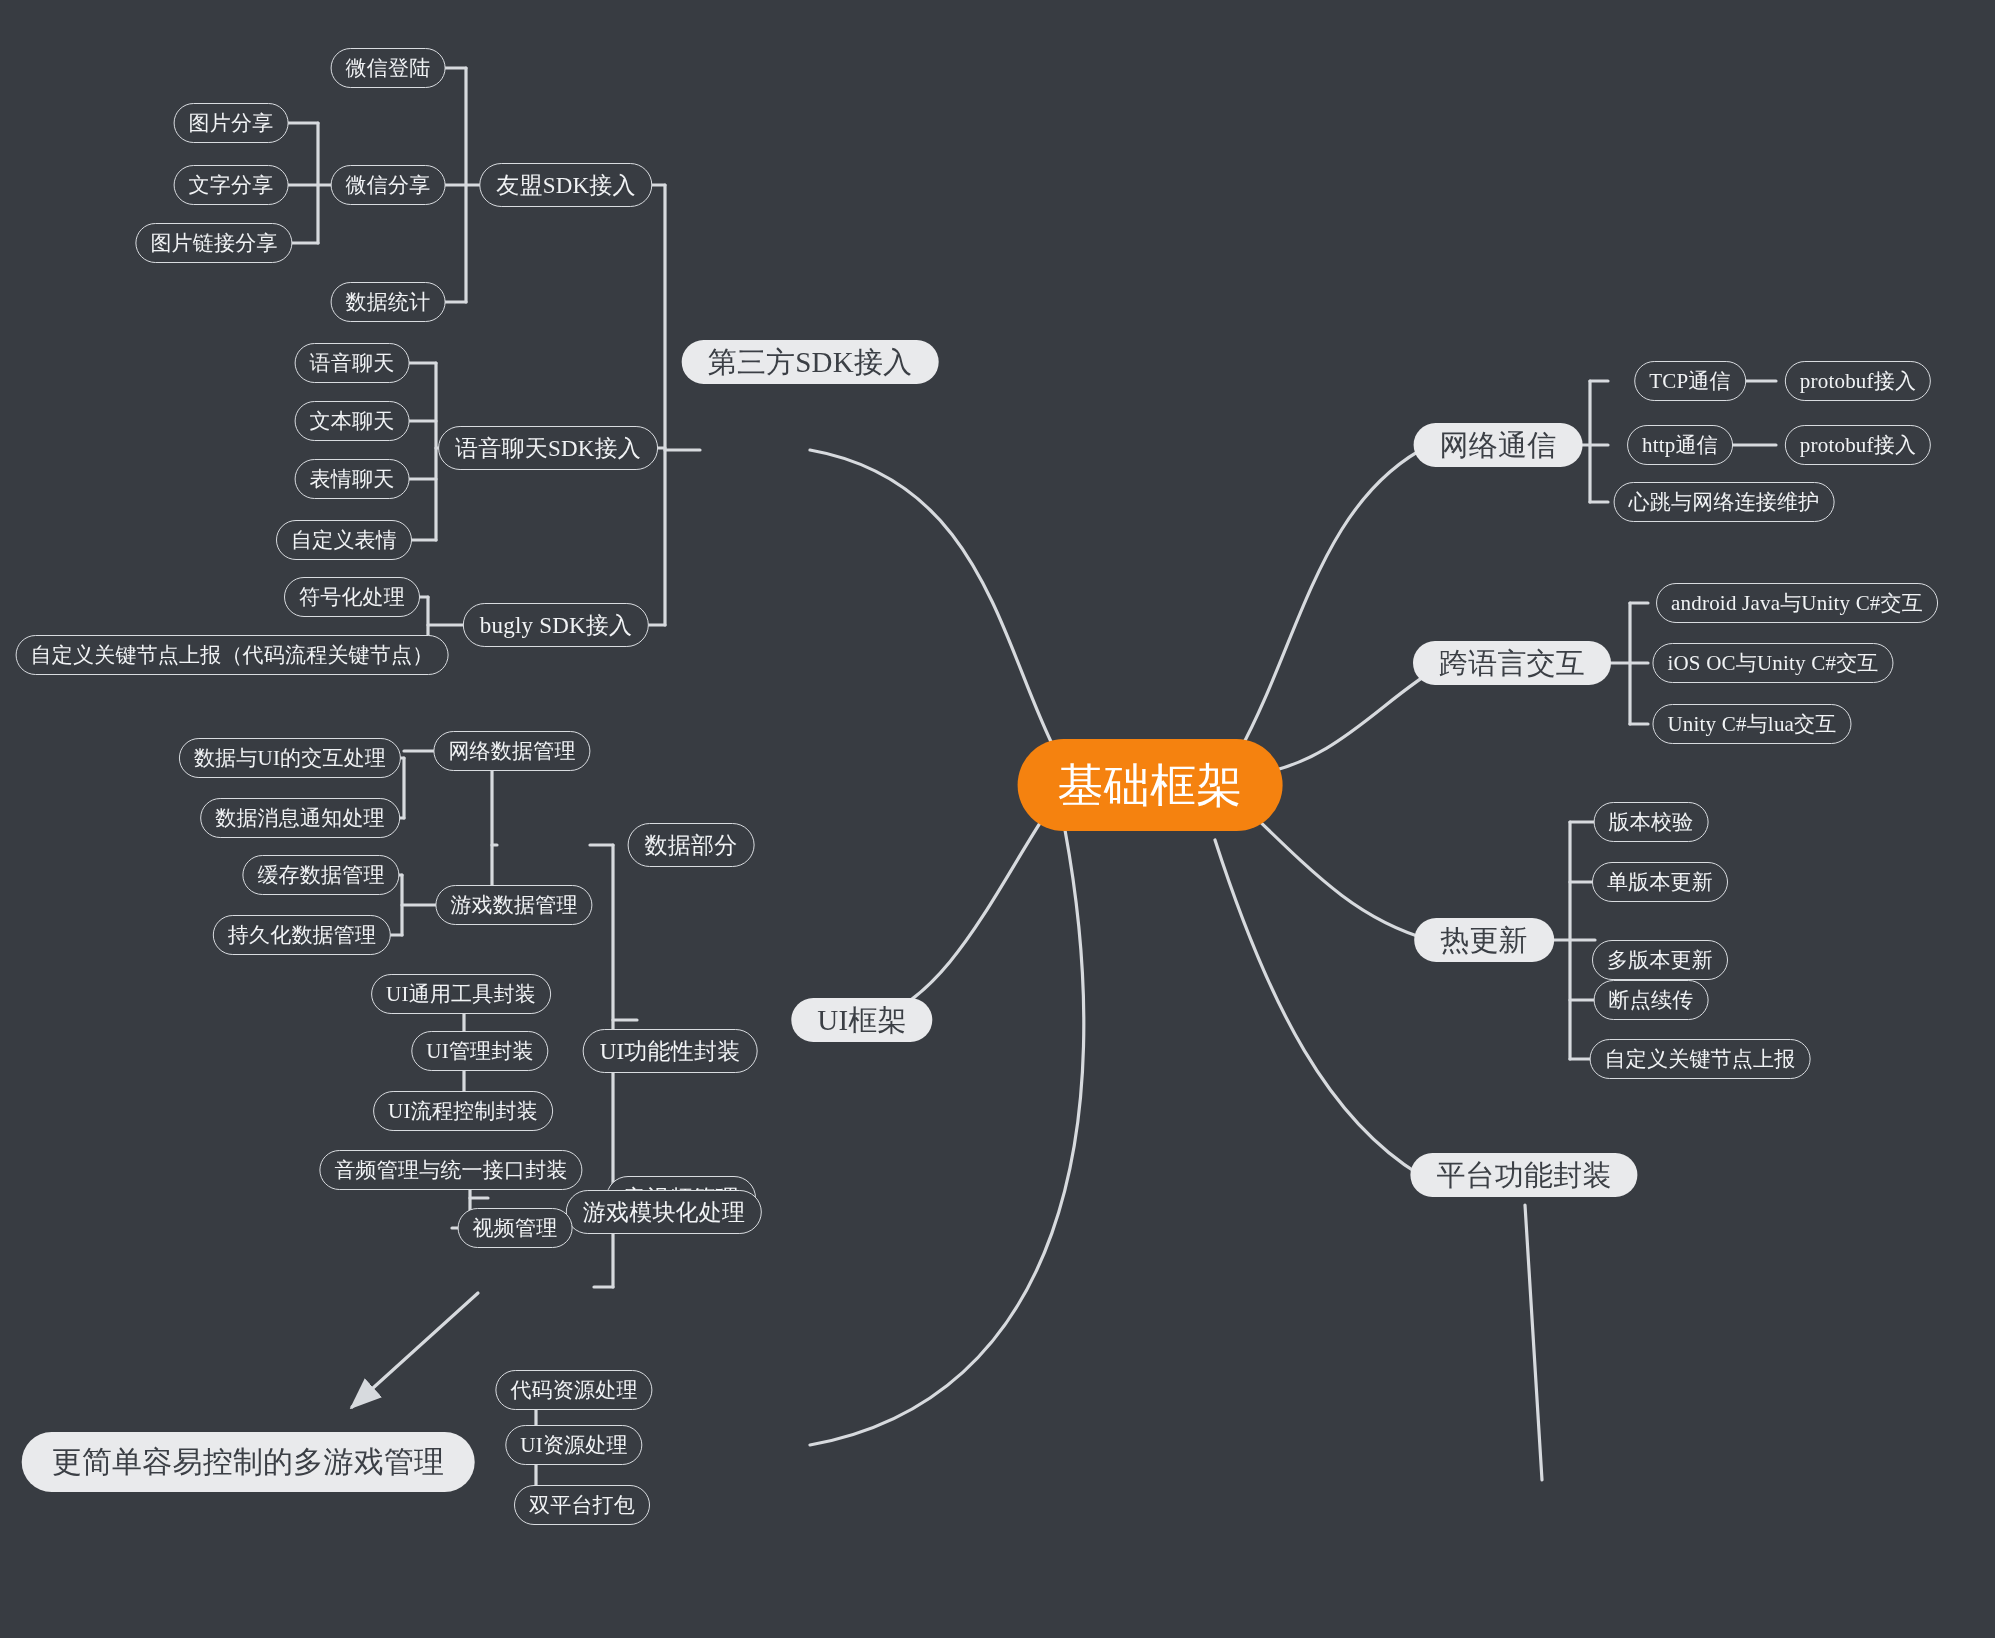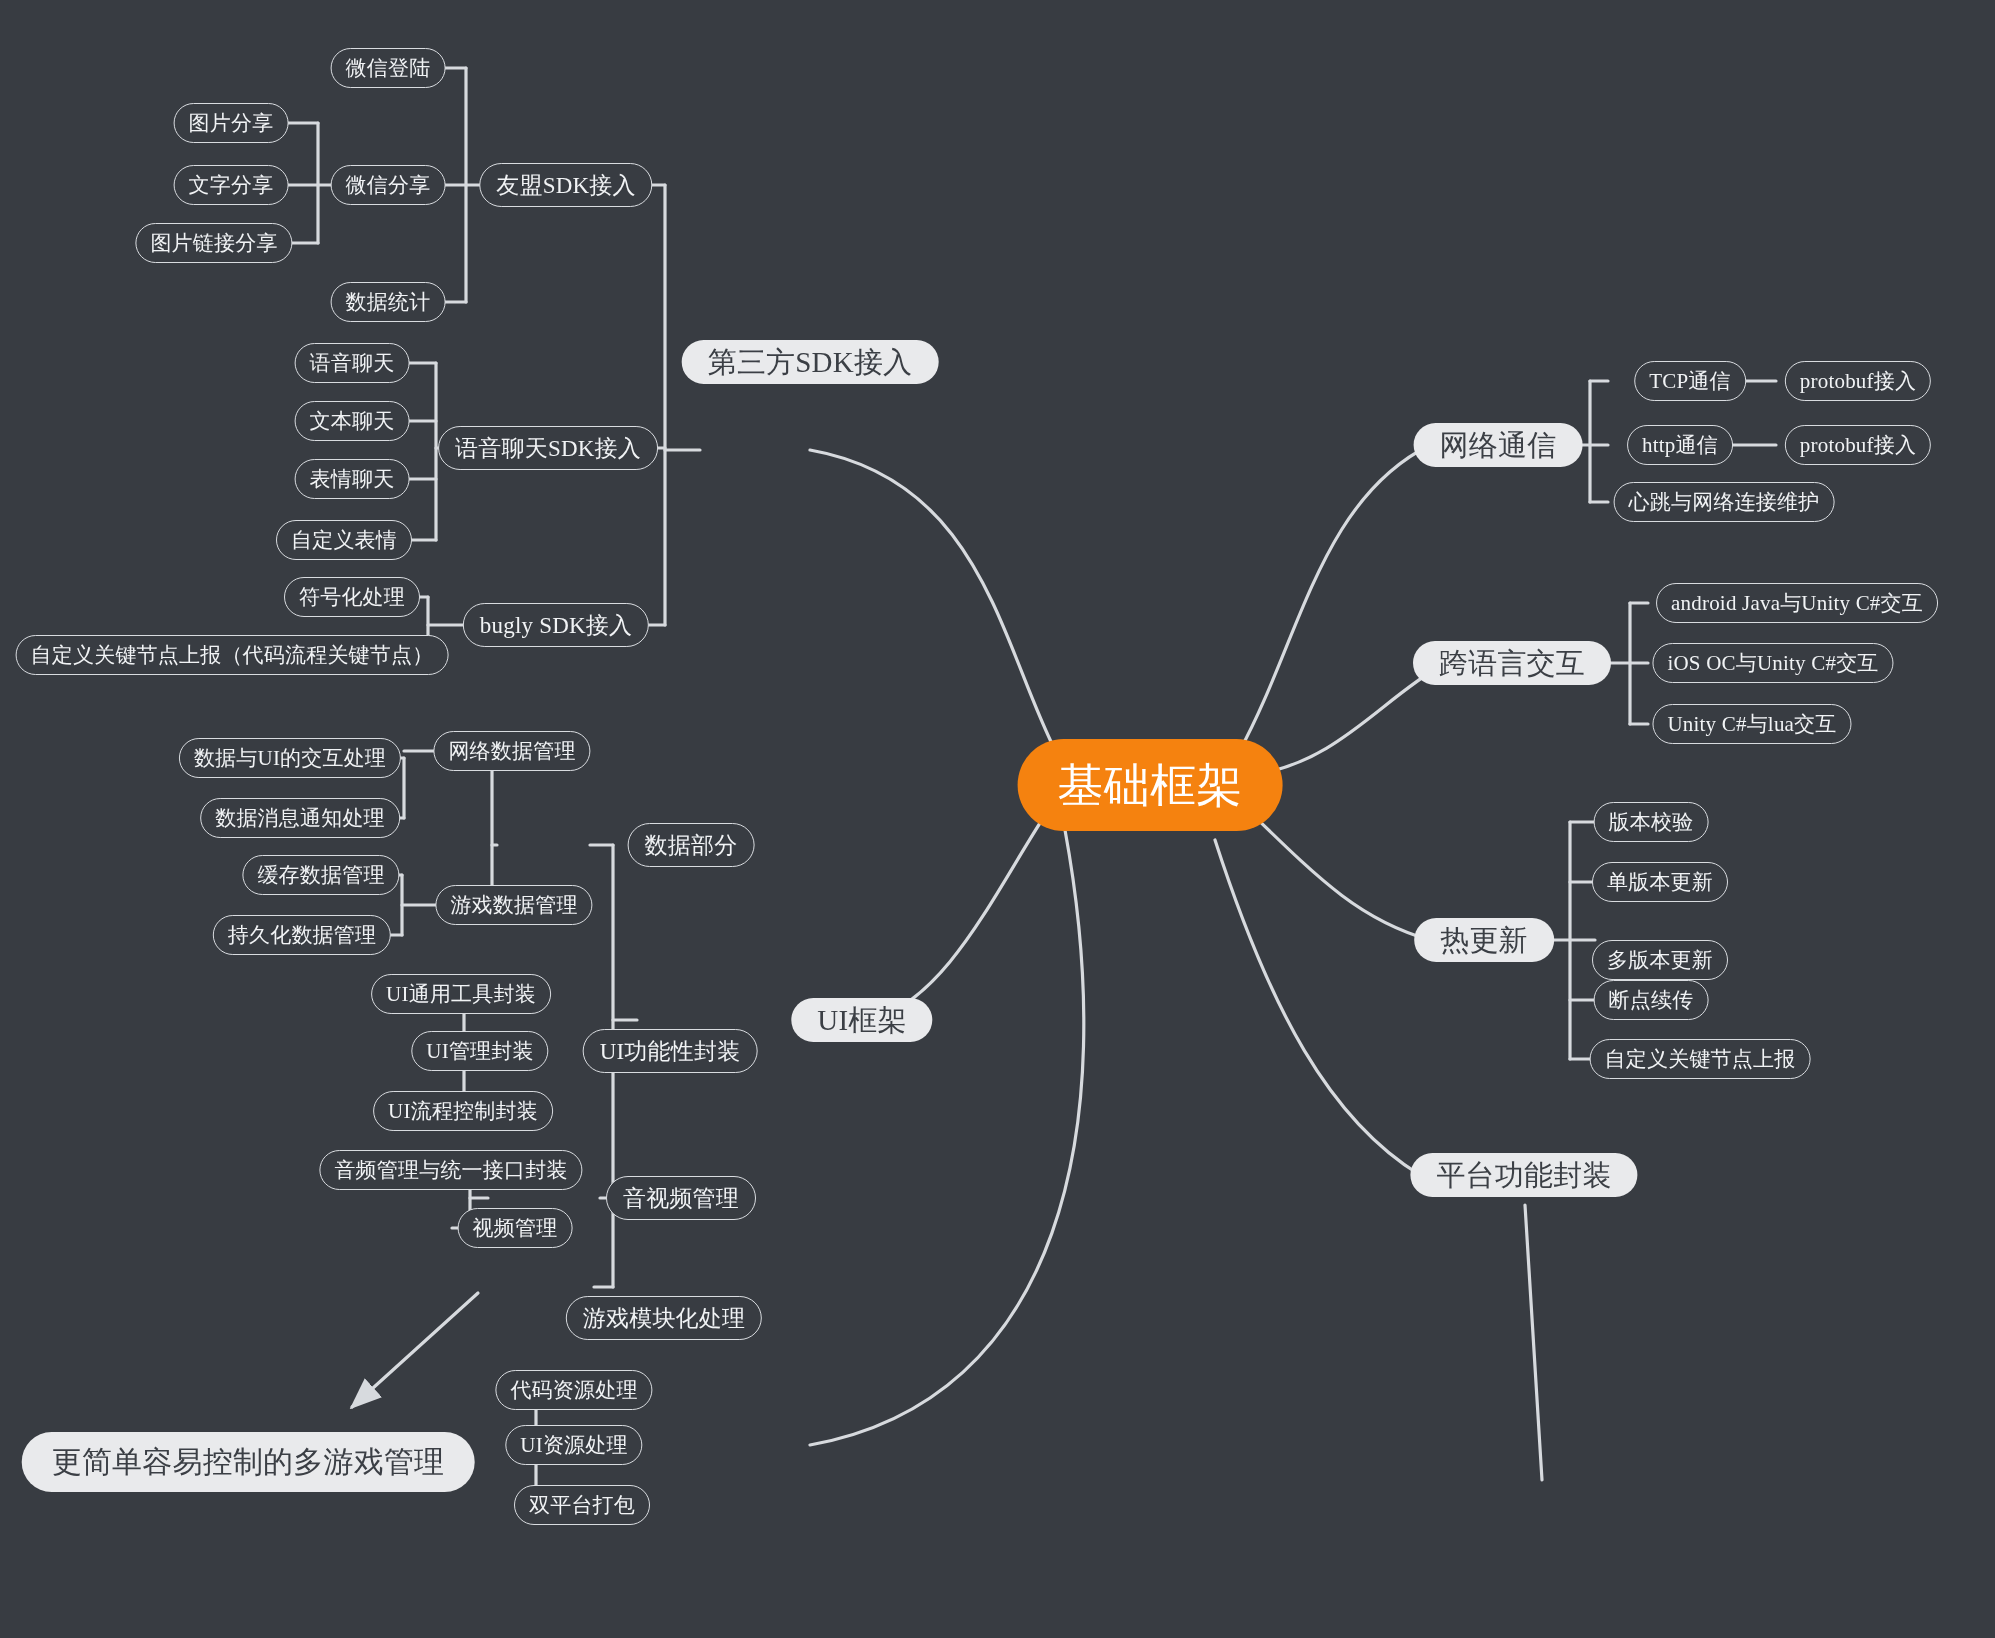--- a/index.html
+++ b/index.html
@@ -249,21 +249,21 @@
   <div class="node n-leaf" style="left:352px; top:421px;">文本聊天</div>
   <div class="node n-leaf" style="left:352px; top:479px;">表情聊天</div>
   <div class="node n-leaf" style="left:344px; top:540px;">自定义表情</div>
 
   <div class="node n-leaf" style="left:352px; top:597px;">符号化处理</div>
   <div class="node n-leaf" style="left:232px; top:655px;">自定义关键节点上报（代码流程关键节点）</div>
 
   <div class="node n-sub" style="left:691px; top:845px;">数据部分</div>
   <div class="node n-sub" style="left:670px; top:1051px;">UI功能性封装</div>
   <div class="node n-sub" style="left:681px; top:1198px;">音视频管理</div>
-  <div class="node n-sub" style="left:664px; top:1318px;">游戏模块化处理</div>
+  <div class="node n-sub" style="left:664px; top:1212px;">游戏模块化处理</div>
 
   <div class="node n-leaf" style="left:512px; top:751px;">网络数据管理</div>
   <div class="node n-leaf" style="left:514px; top:905px;">游戏数据管理</div>
 
   <div class="node n-leaf" style="left:290px; top:758px;">数据与UI的交互处理</div>
   <div class="node n-leaf" style="left:300px; top:818px;">数据消息通知处理</div>
 
   <div class="node n-leaf" style="left:321px; top:875px;">缓存数据管理</div>
   <div class="node n-leaf" style="left:302px; top:935px;">持久化数据管理</div>
 

